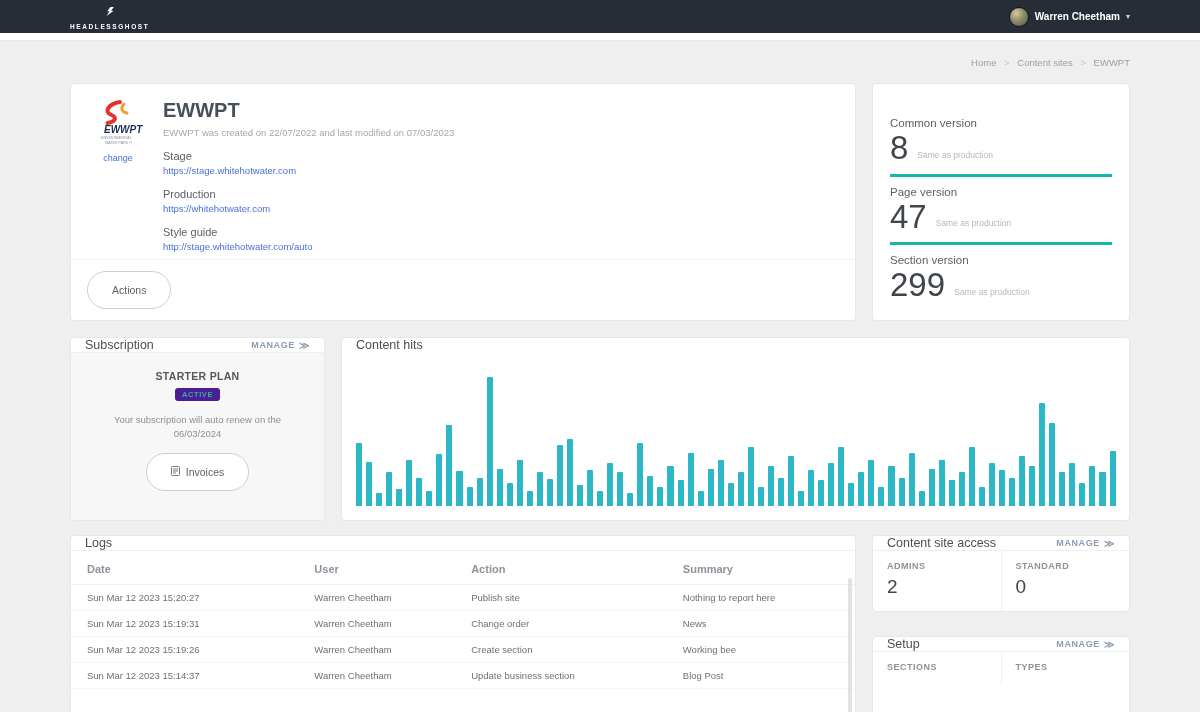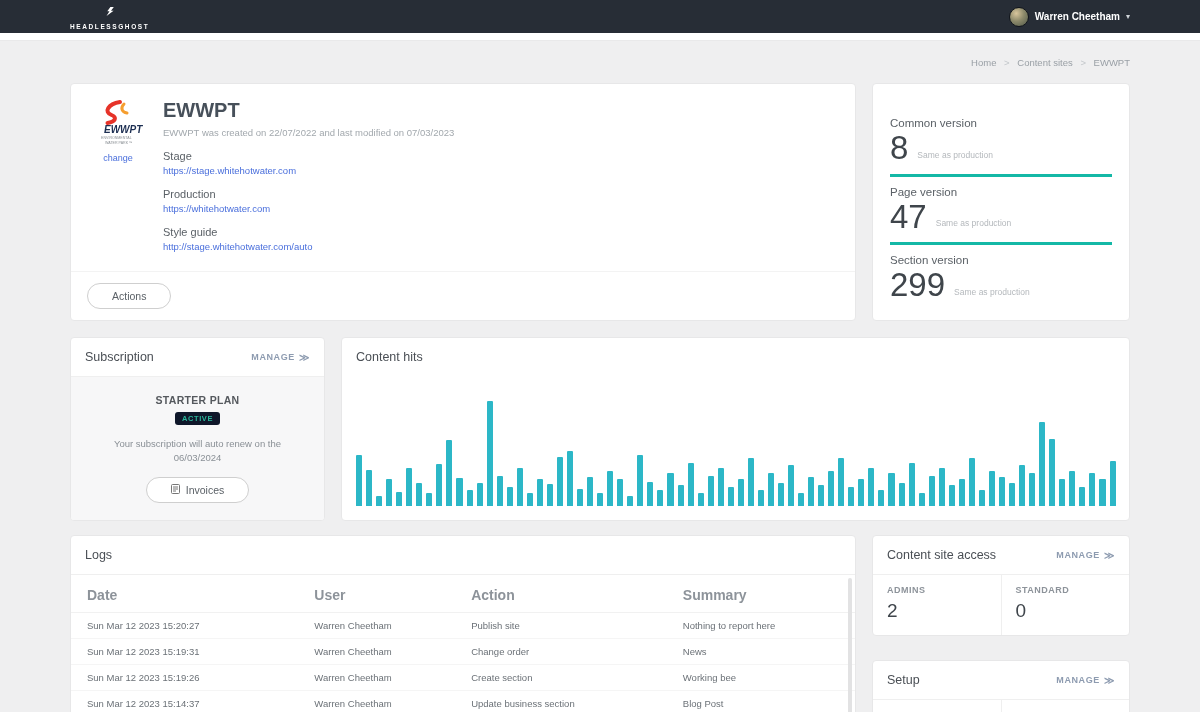--- a/index.html
+++ b/index.html
@@ -19,71 +19,71 @@
   .user-chevron { color: #cfd3d8; font-size: 8px; }
 
   .subbar { height: 8px; background: #ffffff; border-bottom: 1px solid #e9e9ea; }
 
   .page { width: 1060px; margin: 0 auto; }
   .breadcrumb { text-align: right; font-size: 9.5px; color: #9aa0a6; padding: 16px 0 15px; }
   .breadcrumb .crumb { cursor: pointer; }
   .breadcrumb .sep { margin: 0 5px; color: #c2c6ca; }
 
   .card { background: #fff; border: 1px solid #e7e7e8; border-radius: 4px; overflow: hidden; }
-  .card-head { display: flex; justify-content: space-between; align-items: center; padding: 12px 14px; border-bottom: 1px solid #efefef; }
+  .card-head { display: flex; justify-content: space-between; align-items: center; padding: 0 14px; border-bottom: 1px solid #efefef; }
   .card-head.plain { border-bottom: none; }
   .card-title { font-size: 12.5px; color: #4a4f55; }
   .manage { font-size: 9px; font-weight: bold; letter-spacing: 0.6px; color: #8d9bb0; cursor: pointer; display: flex; align-items: center; gap: 4px; }
   .manage .arrow { font-size: 10px; }
 
   .row1 { display: grid; grid-template-columns: 1fr 258px; gap: 16px; margin-bottom: 16px; }
   .row2 { display: grid; grid-template-columns: 255px 1fr; gap: 16px; margin-bottom: 14px; }
   .row3 { display: grid; grid-template-columns: 1fr 258px; gap: 16px; align-items: start; }
 
   
   .main-card { height: 238px; display: flex; flex-direction: column; }
   .main-body { flex: 1; display: flex; padding: 15px 16px 0; }
   .logo-col { width: 62px; display: flex; flex-direction: column; align-items: center; }
   .change-link { font-size: 9px; color: #4a6fdc; margin-top: 4px; cursor: pointer; }
   .info-col { flex: 1; padding-left: 14px; }
   .site-title { font-size: 20px; font-weight: bold; color: #47505a; }
   .site-sub { font-size: 9.5px; color: #a2a8ad; margin-top: 5px; }
   .env-label { font-size: 11px; color: #5b6167; margin-top: 12px; }
   .env-url { font-size: 9.5px; color: #4a6fdc; margin-top: 3px; cursor: pointer; }
   .main-foot { border-top: 1px solid #f3f3f3; padding: 11px 16px; }
-  .pill-btn { background: #fff; border: 1px solid #cfcfcf; border-radius: 999px; padding: 6px 24px; font-size: 10.5px; color: #5b6167; cursor: pointer; display: inline-flex; align-items: center; gap: 6px; font-family: inherit; }
+  .pill-btn { background: #fff; border: 1px solid #cfcfcf; border-radius: 999px; padding: 12px 24px; font-size: 10.5px; color: #5b6167; cursor: pointer; display: inline-flex; align-items: center; gap: 6px; font-family: inherit; }
 
   
   .versions-card { height: 238px; padding: 14px 17px; }
   .edit-btn { width: 100%; background: #cb00d2; color: #fff; border: none; border-radius: 999px; padding: 7px 10px; font-size: 11px; font-weight: bold; cursor: pointer; display: flex; align-items: center; justify-content: center; gap: 6px; font-family: inherit; }
   .version-list { margin-top: 10px; }
   .version-item { padding: 9px 0 8px; }
   .version-item + .version-item { border-top: 3px solid #14b8a6; }
   .v-label { font-size: 11.5px; color: #5b6167; }
   .v-row { display: flex; align-items: flex-end; gap: 9px; margin-top: 2px; }
   .v-num { font-size: 33px; line-height: 1.05; color: #3f454b; }
   .v-note { font-size: 8.5px; color: #b4b8bc; padding-bottom: 6px; }
 
   
   .sub-card { height: 184px; display: flex; flex-direction: column; }
   .sub-body { flex: 1; background: #f7f7f8; text-align: center; padding-top: 17px; }
   .plan-name { font-size: 10.5px; font-weight: bold; color: #55595e; letter-spacing: 0.3px; }
-  .badge { display: inline-block; background: #0f172a; color: #2bb59a; font-size: 7.5px; font-weight: bold; letter-spacing: 0.6px; padding: 2px 7px; border-radius: 3px; margin-top: 6px; }
+  .badge { display: inline-block; background: #4c1d95; color: #2bb59a; font-size: 7.5px; font-weight: bold; letter-spacing: 0.6px; padding: 2px 7px; border-radius: 3px; margin-top: 6px; }
   .renew { font-size: 9.5px; color: #8a9096; margin-top: 12px; line-height: 1.5; }
   .invoices-btn { margin-top: 11px; }
 
   
   .chart-card { height: 184px; display: flex; flex-direction: column; gap: 21px; }
   .chart { flex: 1; margin: 4px 14px 14px; display: flex; align-items: flex-end; gap: 4px; }
   .bar { flex: 1; min-width: 0; border-radius: 1px 1px 0 0; }
 
   
   .logs-card { height: 430px; position: relative; }
   .logs-table { width: 100%; border-collapse: collapse; margin-top: 2px; }
-  .logs-table th { font-size: 14px; font-weight: bold; color: #8d939a; text-align: left; padding: 10px 8px 9px 16px; border-bottom: 1px solid #f1f1f1; }
+  .logs-table th { font-size: 11px; font-weight: bold; color: #8d939a; text-align: left; padding: 10px 8px 9px 16px; border-bottom: 1px solid #f1f1f1; }
   .logs-table td { font-size: 9.5px; color: #6b7177; padding: 7px 8px 7px 16px; border-bottom: 1px solid #f5f5f5; }
   .col-date { width: 29%; } .col-user { width: 20%; } .col-action { width: 27%; } .col-summary { width: 24%; }
   .logs-scrollbar { position: absolute; right: 3px; top: 42px; width: 4px; height: 152px; background: #e2e2e3; border-radius: 2px; cursor: pointer; }
 
   
   .split-body { display: flex; }
   .split-cell { flex: 1; padding: 10px 14px 13px; }
   .split-cell + .split-cell { border-left: 1px solid #efefef; }
   .stat-label { font-size: 9px; font-weight: bold; letter-spacing: 0.5px; color: #8d939a; }
   .stat-value { font-size: 19px; color: #3f454b; margin-top: 5px; }

